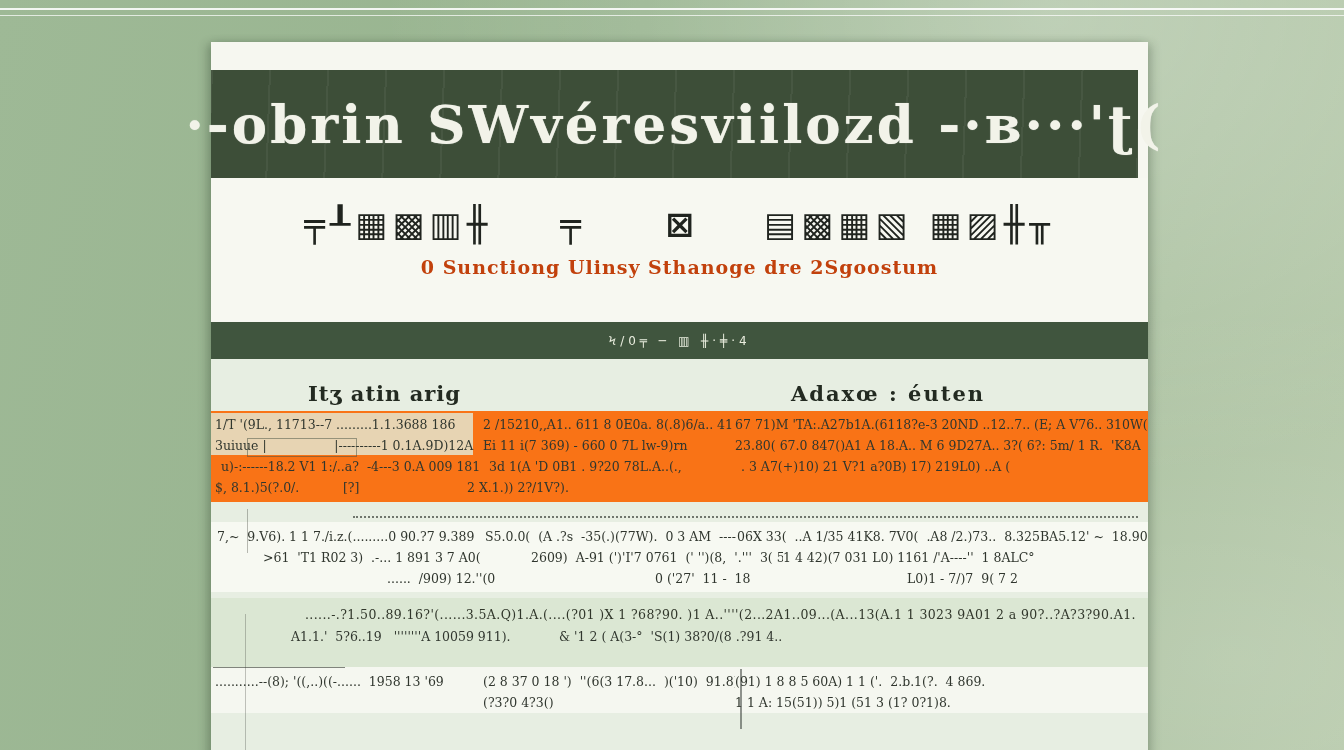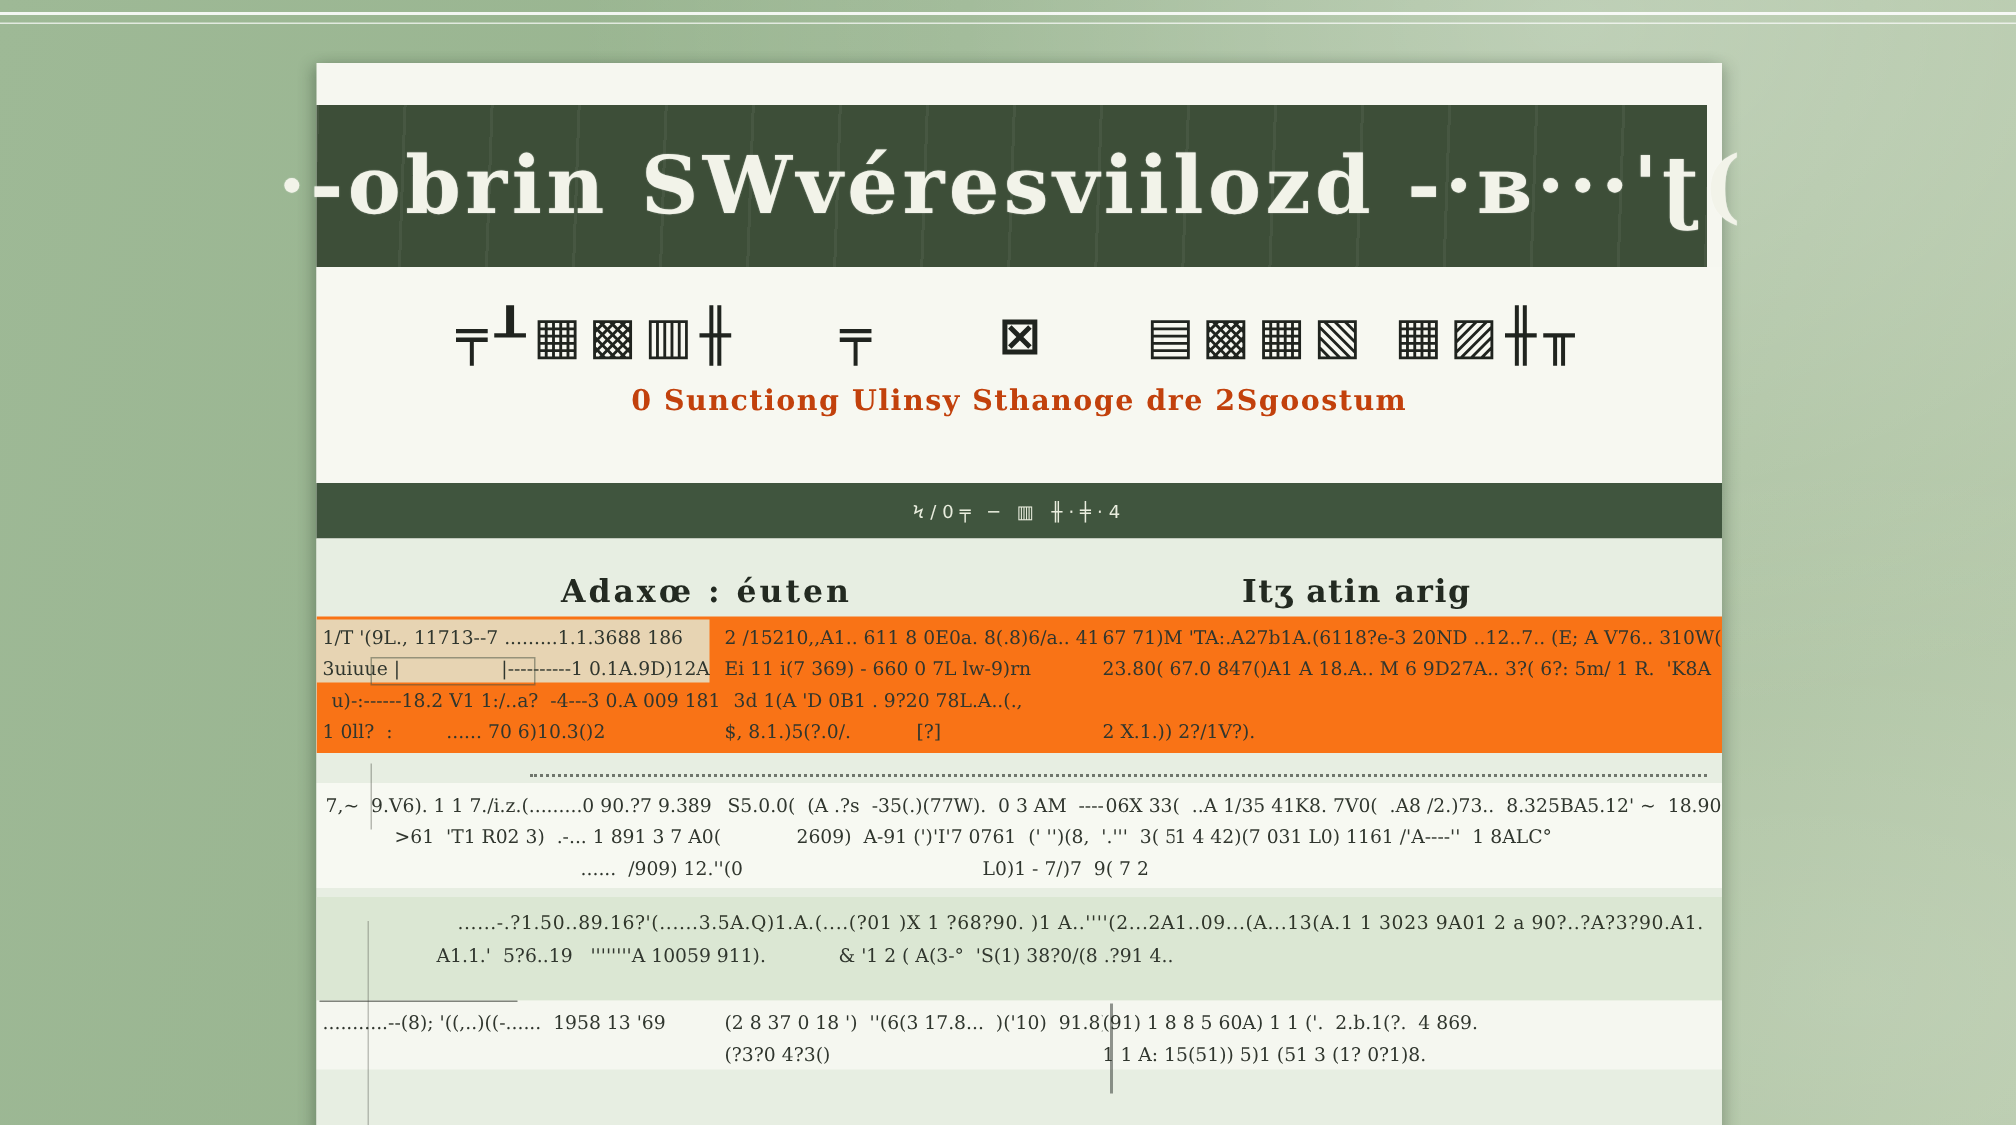--- a/index.html
+++ b/index.html
@@ -120,63 +120,64 @@
     <div class="subtitle">0 Sunctiong Ulinsy Sthanoge dre 2Sgoostum</div>
   </div>
 
   <div class="ribbon">
     <span>Ϟ/0╤ ─ ▥ ╫·╪·4</span>
   </div>
 
   <div class="sheet-body">
 
     <div class="col-headers">
+      <div class="col-h right">Itʒ atin arig</div>
       <div class="col-h left">Adaxœ : éuten</div>
-      <div class="col-h right">Itʒ atin arig</div>
     </div>
 
     <div class="rows group-a">
       <div class="tint"></div>
       <div class="cellbox"></div>
       <div class="row">
         <span class="c1">1/T '(9L., 11713--7 .........1.1.3688 186</span>
         <span class="c2">2 /15210,,A1.. 611 8 0E0a. 8(.8)6/a.. 41 V?0. 10</span>
         <span class="c3">67 71)M 'TA:.A27b1A.(6118?e-3 20ND ..12..7.. (E; A V76.. 310W(</span>
       </div>
       <div class="row">
         <span class="c1">3uiuue |                 |----------1 0.1A.9D)12A</span>
         <span class="c2">Ei 11 i(7 369) - 660 0 7L lw-9)rn</span>
         <span class="c3">23.80( 67.0 847()A1 A 18.A.. M 6 9D27A.. 3?( 6?: 5m/ 1 R.  'K8A</span>
       </div>
       <div class="row">
         <span class="c1">u)-:------18.2 V1 1:/..a?  -4---3 0.A 009 181</span>
         <span class="c2">3d 1(A 'D 0B1 . 9?20 78L.A..(.,</span>
-      </div>
-      <div class="row">
-        <span class="c1">1 0ll?  :         ...... 70 6)10.3()2</span>
+        <span class="c3">. 3 A7(+)10) 21 V?1 a?0B) 17) 219L0) ..A (</span>
+      </div>
+      <div class="row">
         <span class="c2">$, 8.1.)5(?.0/.           [?]</span>
         <span class="c3">2 X.1.)) 2?/1V?).</span>
       </div>
     </div>
 
     <div class="dotted-rule"></div>
 
     <div class="rows group-b">
       <div class="row">
         <span class="c1">7,~  9.V6). 1 1 7./i.z.(.........0 90.?7 9.389</span>
         <span class="c2">S5.0.0(  (A .?s  -35(.)(77W).  0 3 AM  ----</span>
         <span class="c3">06X 33(  ..A 1/35 41K8. 7V0(  .A8 /2.)73..  8.325BA5.12' ~  18.90   24.0W(</span>
       </div>
       <div class="row">
         <span class="c1">&gt;61  'T1 R02 3)  .-... 1 891 3 7 A0(</span>
         <span class="c2">2609)  A-91 (')'I'7 0761  (' '')(8,  '.'''  3( 597'</span>
         <span class="c3">1 4 42)(7 031 L0) 1161 /'A----''  1 8ALC°</span>
       </div>
       <div class="row">
         <span class="c1">......  /909) 12.''(0</span>
+        <span class="c2">0 ('27'  11 -  18</span>
         <span class="c3">L0)1 - 7/)7  9( 7 2</span>
       </div>
     </div>
 
     <div class="band rows">
       <div class="band-row">......-.?1.50..89.16?'(......3.5A.Q)1.A.(....(?01 )X 1 ?68?90. )1 A..''''(2...2A1..09...(A...13(A.1 1 3023 9A01 2 a 90?..?A?3?90.A1.</div>
       <div class="row">
         <span class="c1">A1.1.'  5?6..19   ''''''''A 10059 911).</span>
         <span class="c2">&amp; '1 2 ( A(3-°  'S(1) 38?0/(8 .?91 4..</span>
       </div>

